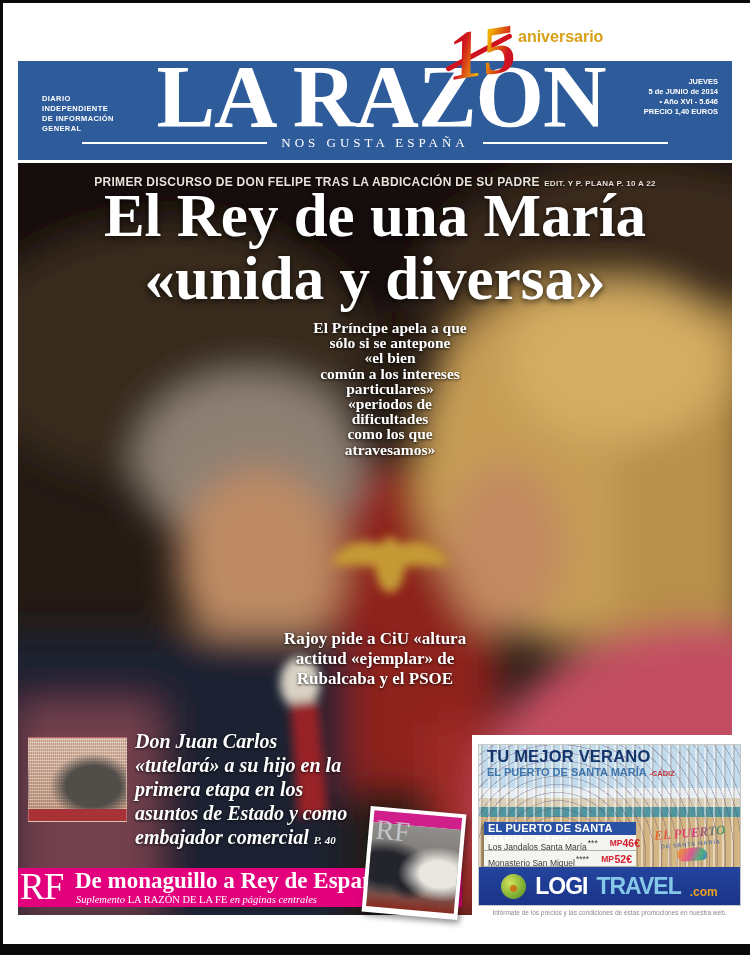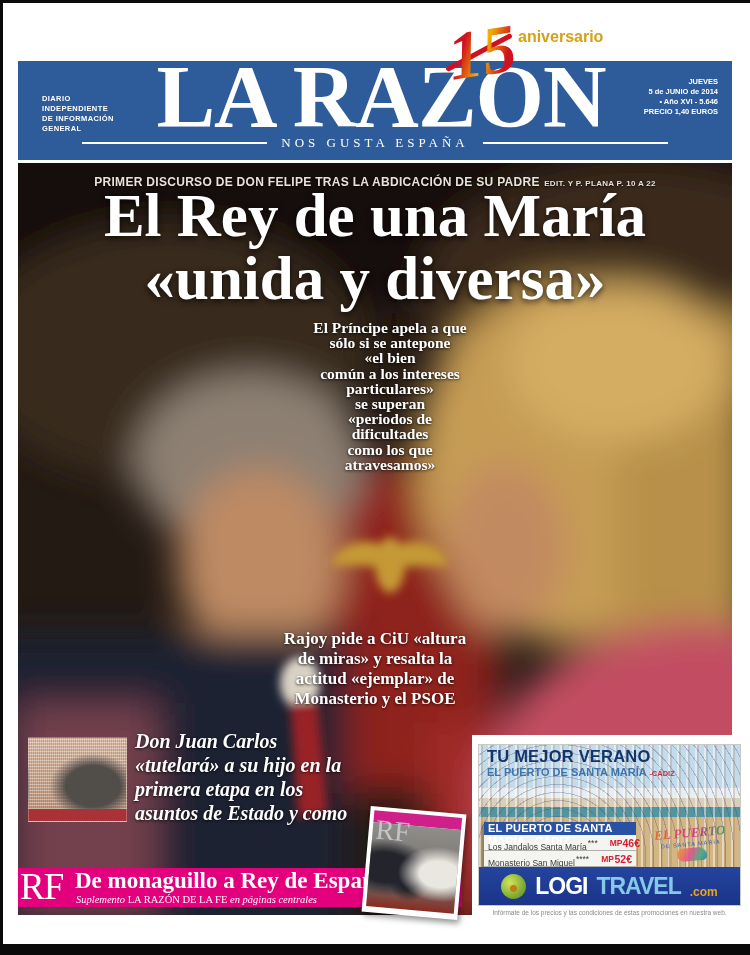--- a/index.html
+++ b/index.html
@@ -214,39 +214,38 @@
       <div>El Rey de una María</div>
       <div>«unida y diversa»</div>
     </div>
 
     <div class="deck">
       <div>El Príncipe apela a que</div>
       <div>sólo si se antepone</div>
       <div>«el bien</div>
       <div>común a los intereses</div>
       <div>particulares»</div>
-      <div>se superan</div>
       <div>«periodos de</div>
       <div>dificultades</div>
       <div>como los que</div>
       <div>atravesamos»</div>
     </div>
 
     <div class="rajoy">
       <div>Rajoy pide a CiU «altura</div>
-      <div>de miras» y resalta la</div>
       <div>actitud «ejemplar» de</div>
-      <div>Monasterio y el PSOE</div>
+      <div>Rubalcaba y el PSOE</div>
     </div>
 
     <div class="tutor">
       <div>Don Juan Carlos</div>
       <div>«tutelará» a su hijo en la</div>
       <div>primera etapa en los</div>
       <div>asuntos de Estado y como</div>
+      <div><span>embajador comercial</span> <span class="pref">P. 40</span></div>
     </div>
 
     <div class="mini-photo"></div>
 
     <div class="pink-banner">
       <div class="rf-logo">RF</div>
       <div class="sup-title">De monaguillo a Rey de España</div>
       <div class="sup-sub">
         <span class="it">Suplemento</span>
         <span>LA RAZÓN DE LA FE</span>

